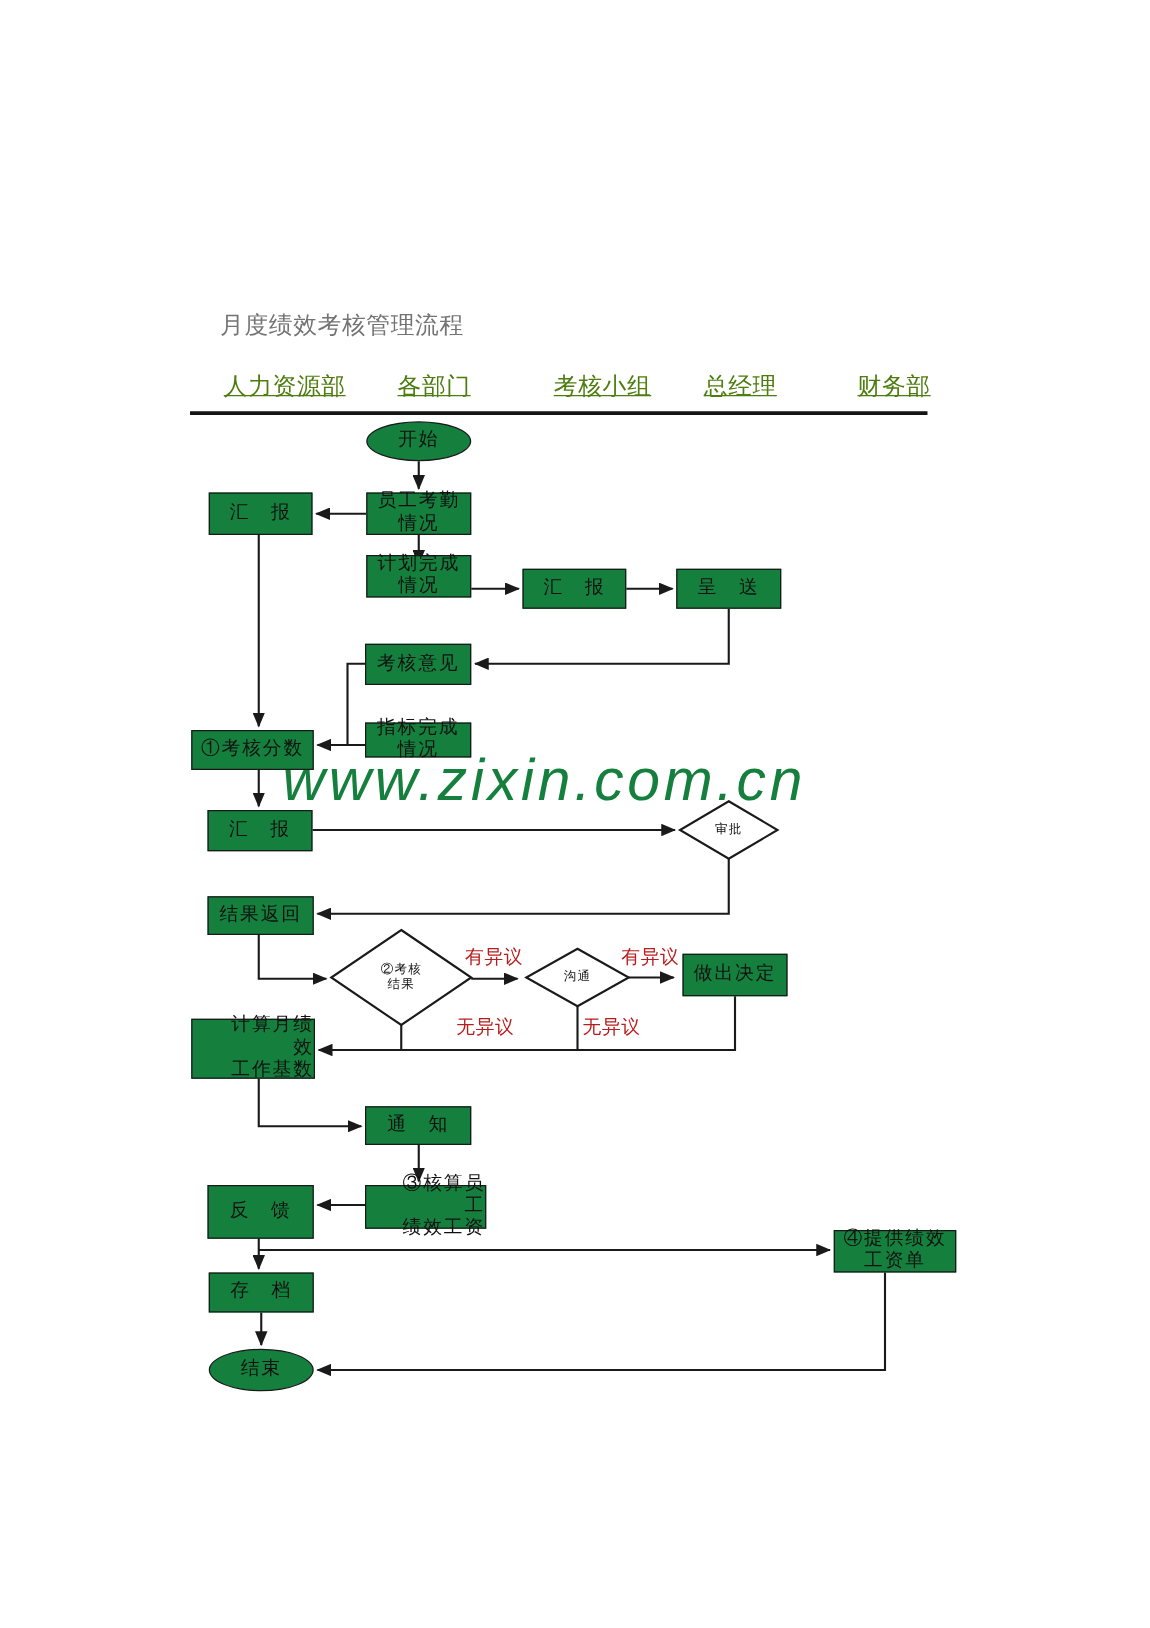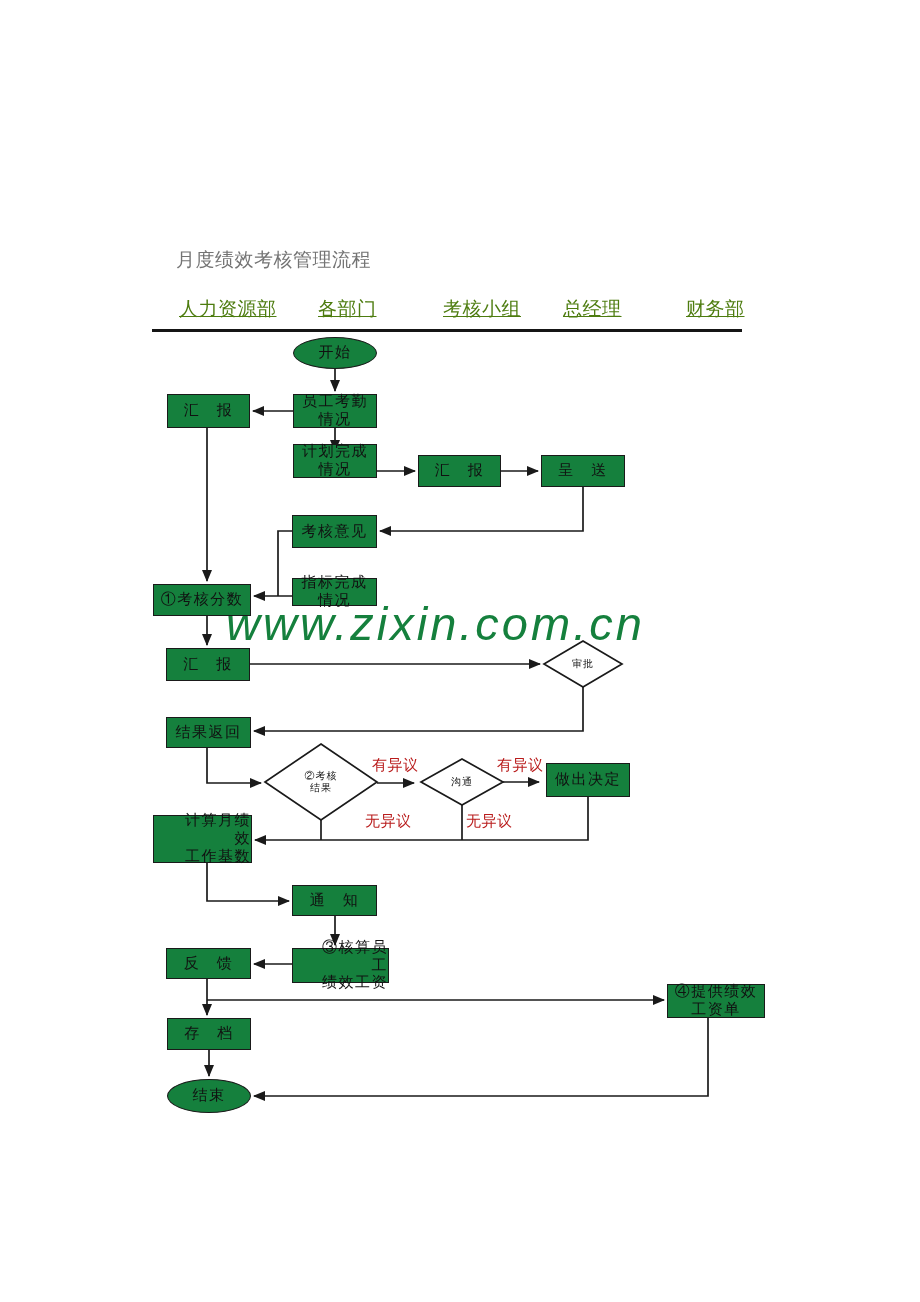--- a/index.html
+++ b/index.html
@@ -109,21 +109,21 @@
   <div class="node" style="left:292px;top:515px;width:85px;height:33px">考核意见</div>
   <div class="node" style="left:292px;top:578px;width:85px;height:28px">指标完成
 情况</div>
   <div class="node" style="left:153px;top:584px;width:98px;height:32px">①考核分数</div>
   <div class="node" style="left:166px;top:648px;width:84px;height:33px">汇　报</div>
   <div class="node" style="left:166px;top:717px;width:85px;height:31px">结果返回</div>
   <div class="node" style="left:546px;top:763px;width:84px;height:34px">做出决定</div>
   <div class="node align-left" style="left:153px;top:815px;width:99px;height:48px">计算月绩效
 工作基数</div>
   <div class="node" style="left:292px;top:885px;width:85px;height:31px">通　知</div>
-  <div class="node" style="left:166px;top:948px;width:85px;height:31px">反　馈</div>
+  <div class="node" style="left:166px;top:948px;width:85px;height:43px">反　馈</div>
   <div class="node align-left" style="left:292px;top:948px;width:97px;height:35px">③核算员工
 绩效工资</div>
   <div class="node" style="left:667px;top:984px;width:98px;height:34px">④提供绩效
 工资单</div>
   <div class="node" style="left:167px;top:1018px;width:84px;height:32px">存　档</div>
   <div class="node ellipse" style="left:167px;top:1079px;width:84px;height:34px">结束</div>
 
   <div class="diamond-label" style="left:553px;top:654px;width:60px;height:20px">审批</div>
   <div class="diamond-label" style="left:281px;top:763px;width:80px;height:38px">②考核
 结果</div>

